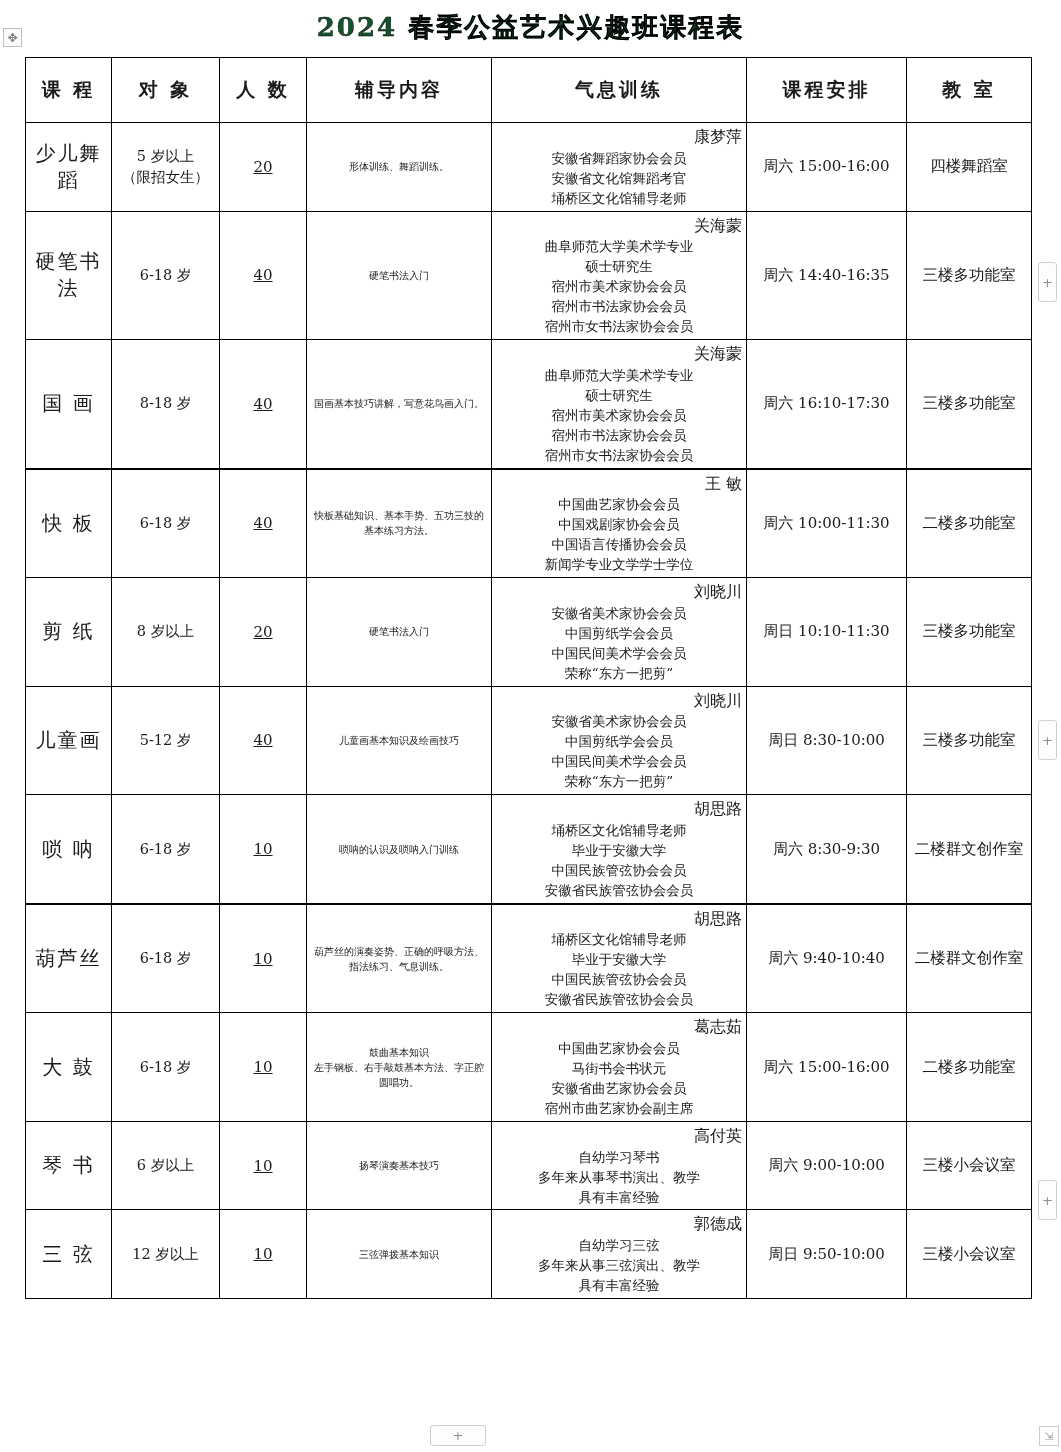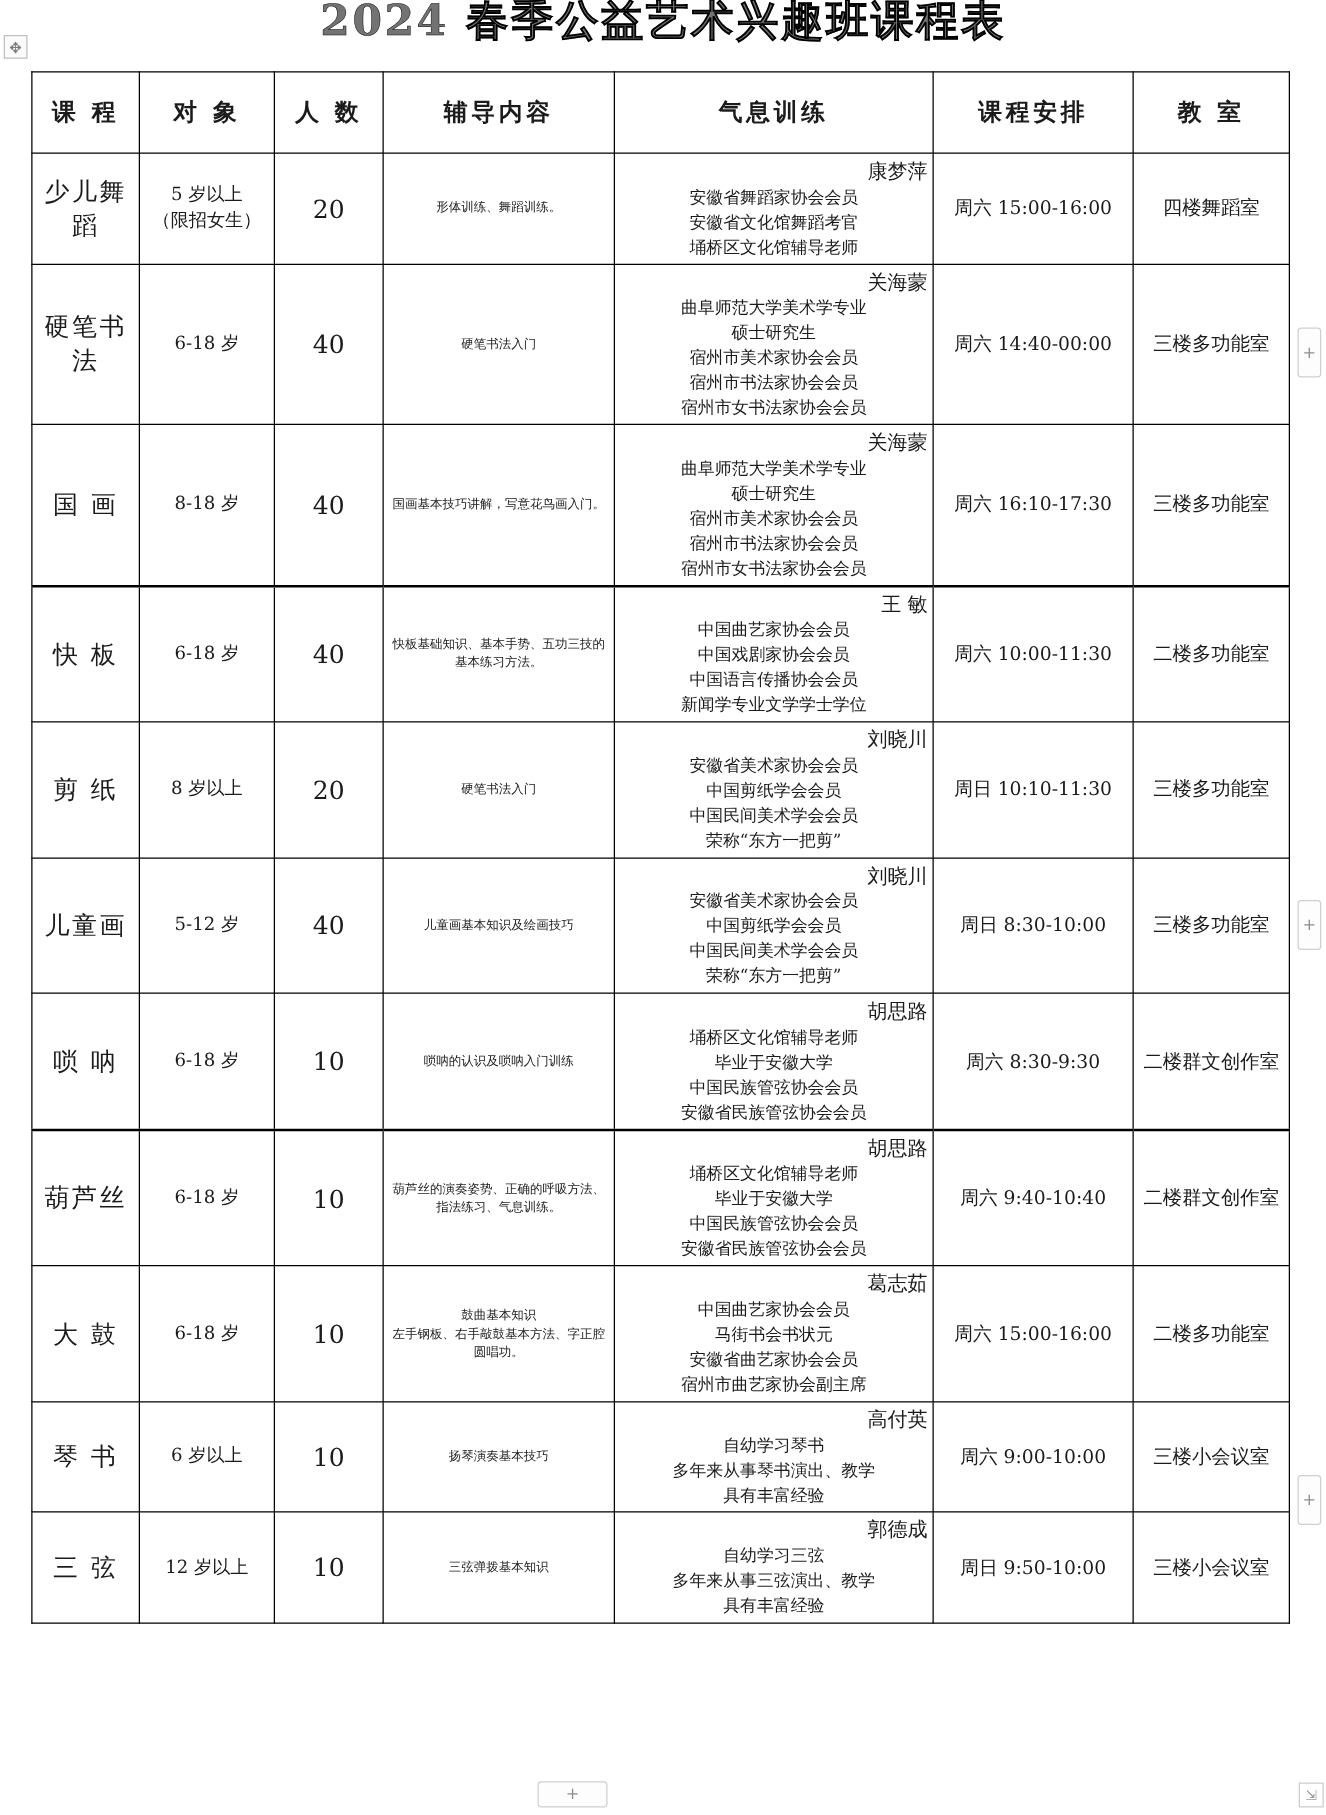--- a/index.html
+++ b/index.html
@@ -12,26 +12,26 @@
     color:#111;
     overflow:hidden;
     position:relative;
   }
 
   
   .doc-title{
     text-align:center;
     font-family:"DejaVu Serif","Liberation Serif",serif;
     font-weight:bold;
-    font-size:34px;
+    font-size:26px;
     letter-spacing:2px;
     line-height:1;
-    padding-top:0;
+    padding-top:14px;
     padding-bottom:10px;
-    color:#737373;
+    color:#14532d;
     -webkit-text-stroke:0.4px #000;
   }
 
   
   .move-handle{
     position:absolute;
     left:3px; top:28px;
     width:19px;height:19px;
     border:1px solid #bfbfbf;
     background:#fbfbfb;
@@ -89,21 +89,21 @@
     height:60px;
     font-size:19px;
     font-weight:bold;
     letter-spacing:3px;
   }
   tbody td{
     font-size:15.5px;
   }
   td.c-course{ font-size:20px; letter-spacing:2px; }
   td.c-target{ font-size:14.5px; line-height:1.45; }
-  td.c-count{ font-size:20px; }
+  td.c-count{ font-size:15px;text-decoration:underline; }
   td.c-content{
     text-align:left;
     font-size:10px;
     line-height:1.5;
     padding-left:9px;
     padding-right:8px;
   }
   td.c-teacher{
     font-size:13.5px;
     line-height:1.48;
@@ -178,21 +178,21 @@
           <td class="c-count">40</td>
           <td class="c-content">硬笔书法入门</td>
           <td class="c-teacher">
             <span class="t-name">关海蒙</span>
             <span class="t-line">曲阜师范大学美术学专业</span>
             <span class="t-line">硕士研究生</span>
             <span class="t-line">宿州市美术家协会会员</span>
             <span class="t-line">宿州市书法家协会会员</span>
             <span class="t-line">宿州市女书法家协会会员</span>
           </td>
-          <td class="c-time">周六 14:40-00:00</td>
+          <td class="c-time">周六 14:40-16:35</td>
           <td class="c-room">三楼多功能室</td>
         </tr>
         <tr class="heavy-bottom" style="height: 100px;">
           <td class="c-course">国 画</td>
           <td class="c-target">8-18 岁</td>
           <td class="c-count">40</td>
           <td class="c-content">国画基本技巧讲解，写意花鸟画入门。</td>
           <td class="c-teacher">
             <span class="t-name">关海蒙</span>
             <span class="t-line">曲阜师范大学美术学专业</span>

